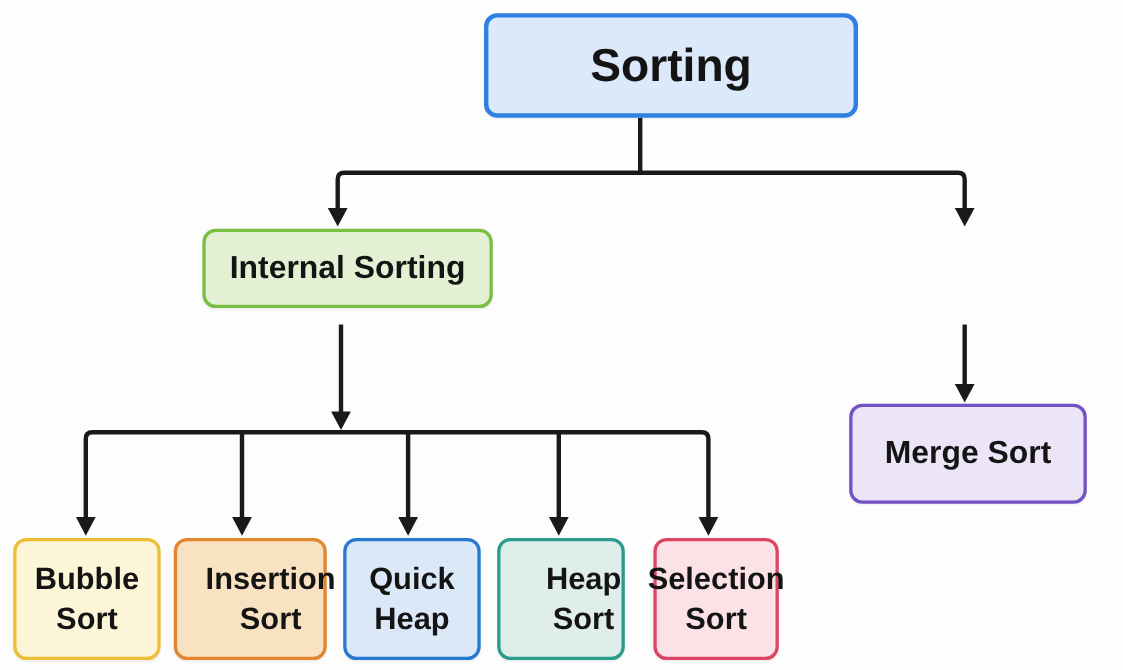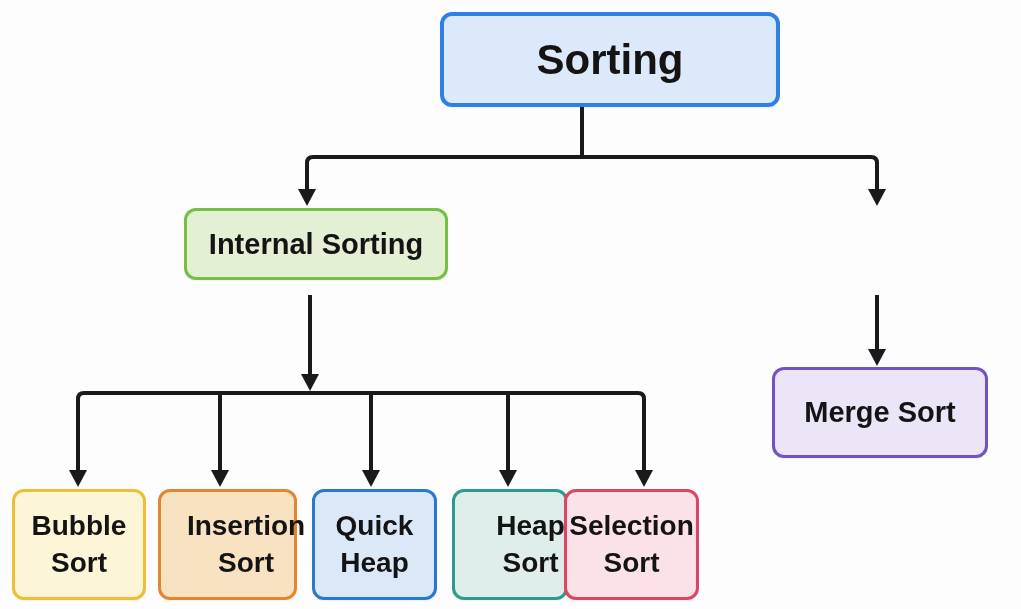--- a/index.html
+++ b/index.html
@@ -70,21 +70,21 @@
   }
   .leaf {
     top: 489px; height: 111px;
     font-size: 28px;
     line-height: 1.32;
   }
   .node-bubble    { left: 12px;  width: 134px; }
   .node-insertion { left: 158px; width: 139px; }
   .node-quick     { left: 312px; width: 125px; }
   .node-heap      { left: 452px; width: 116px; padding-left: 44px; }
-  .node-selection { left: 564px; width: 135px; text-align: center; }
+  .node-selection { left: 594px; width: 114px; text-align: center; }
 </style>
 </head>
 <body style="background: rgb(253, 253, 253); --arrow: #1a1a1a;">
 
 <div class="canvas">
 
   <svg class="connectors" viewBox="0 0 1021 609" aria-hidden="true">
 
     <g>
       <path class="edge-line" d="M582,107 L582,157"></path>

